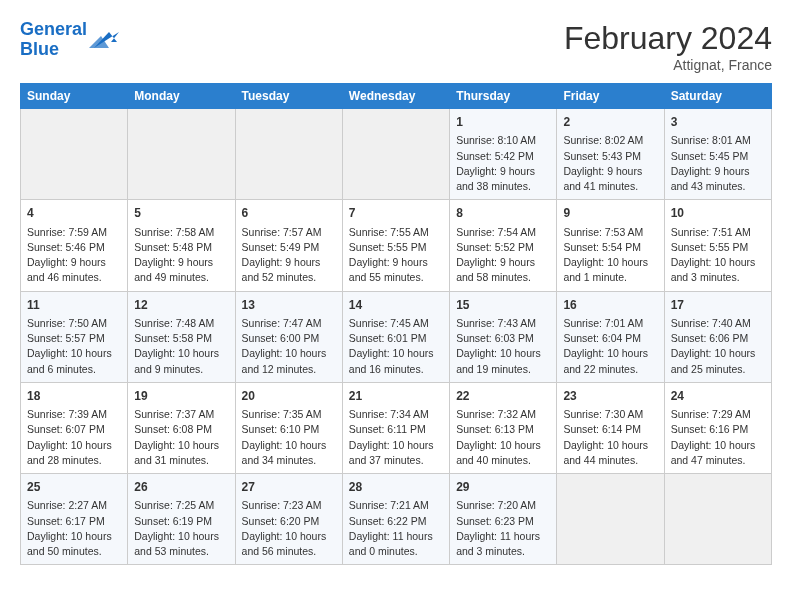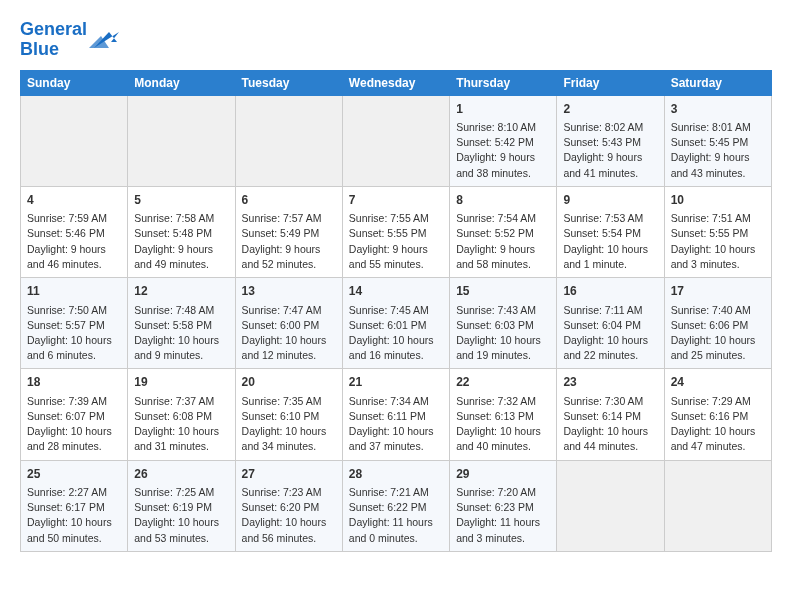--- a/index.html
+++ b/index.html
@@ -85,20 +85,22 @@
         <span>General</span><br>
         <span style="color:#1a6ec4;">Blue</span>
       </div>
     </div>
     <svg width="30" height="24" viewBox="0 0 30 24" style="margin-left:2px;">
       <polygon points="5,20 20,4 28,14 22,14 30,4" fill="#1a6ec4"></polygon>
       <polygon points="0,20 12,8 20,20" fill="#1a6ec4" opacity="0.7"></polygon>
     </svg>
   </div>
   <div class="title-area">
+    <div class="month-title">February 2024</div>
+    <div class="location-title">Attignat, France</div>
   </div>
 </div>
 
 <table>
   <thead>
     <tr id="header-row">
         <th>Sunday</th>
         <th>Monday</th>
         <th>Tuesday</th>
         <th>Wednesday</th>
@@ -125,21 +127,21 @@
         <td><span class="day-num">8</span><span>Sunrise: 7:54 AM</span><br><span>Sunset: 5:52 PM</span><br><span>Daylight: 9 hours and 58 minutes.</span></td>
         <td><span class="day-num">9</span><span>Sunrise: 7:53 AM</span><br><span>Sunset: 5:54 PM</span><br><span>Daylight: 10 hours and 1 minute.</span></td>
         <td><span class="day-num">10</span><span>Sunrise: 7:51 AM</span><br><span>Sunset: 5:55 PM</span><br><span>Daylight: 10 hours and 3 minutes.</span></td>
       </tr>
       <tr>
         <td><span class="day-num">11</span><span>Sunrise: 7:50 AM</span><br><span>Sunset: 5:57 PM</span><br><span>Daylight: 10 hours and 6 minutes.</span></td>
         <td><span class="day-num">12</span><span>Sunrise: 7:48 AM</span><br><span>Sunset: 5:58 PM</span><br><span>Daylight: 10 hours and 9 minutes.</span></td>
         <td><span class="day-num">13</span><span>Sunrise: 7:47 AM</span><br><span>Sunset: 6:00 PM</span><br><span>Daylight: 10 hours and 12 minutes.</span></td>
         <td><span class="day-num">14</span><span>Sunrise: 7:45 AM</span><br><span>Sunset: 6:01 PM</span><br><span>Daylight: 10 hours and 16 minutes.</span></td>
         <td><span class="day-num">15</span><span>Sunrise: 7:43 AM</span><br><span>Sunset: 6:03 PM</span><br><span>Daylight: 10 hours and 19 minutes.</span></td>
-        <td><span class="day-num">16</span><span>Sunrise: 7:11 AM</span><br><span>Sunset: 6:04 PM</span><br><span>Daylight: 10 hours and 22 minutes.</span></td>
+        <td><span class="day-num">16</span><span>Sunrise: 7:01 AM</span><br><span>Sunset: 6:04 PM</span><br><span>Daylight: 10 hours and 22 minutes.</span></td>
         <td><span class="day-num">17</span><span>Sunrise: 7:40 AM</span><br><span>Sunset: 6:06 PM</span><br><span>Daylight: 10 hours and 25 minutes.</span></td>
       </tr>
       <tr>
         <td><span class="day-num">18</span><span>Sunrise: 7:39 AM</span><br><span>Sunset: 6:07 PM</span><br><span>Daylight: 10 hours and 28 minutes.</span></td>
         <td><span class="day-num">19</span><span>Sunrise: 7:37 AM</span><br><span>Sunset: 6:08 PM</span><br><span>Daylight: 10 hours and 31 minutes.</span></td>
         <td><span class="day-num">20</span><span>Sunrise: 7:35 AM</span><br><span>Sunset: 6:10 PM</span><br><span>Daylight: 10 hours and 34 minutes.</span></td>
         <td><span class="day-num">21</span><span>Sunrise: 7:34 AM</span><br><span>Sunset: 6:11 PM</span><br><span>Daylight: 10 hours and 37 minutes.</span></td>
         <td><span class="day-num">22</span><span>Sunrise: 7:32 AM</span><br><span>Sunset: 6:13 PM</span><br><span>Daylight: 10 hours and 40 minutes.</span></td>
         <td><span class="day-num">23</span><span>Sunrise: 7:30 AM</span><br><span>Sunset: 6:14 PM</span><br><span>Daylight: 10 hours and 44 minutes.</span></td>
         <td><span class="day-num">24</span><span>Sunrise: 7:29 AM</span><br><span>Sunset: 6:16 PM</span><br><span>Daylight: 10 hours and 47 minutes.</span></td>

